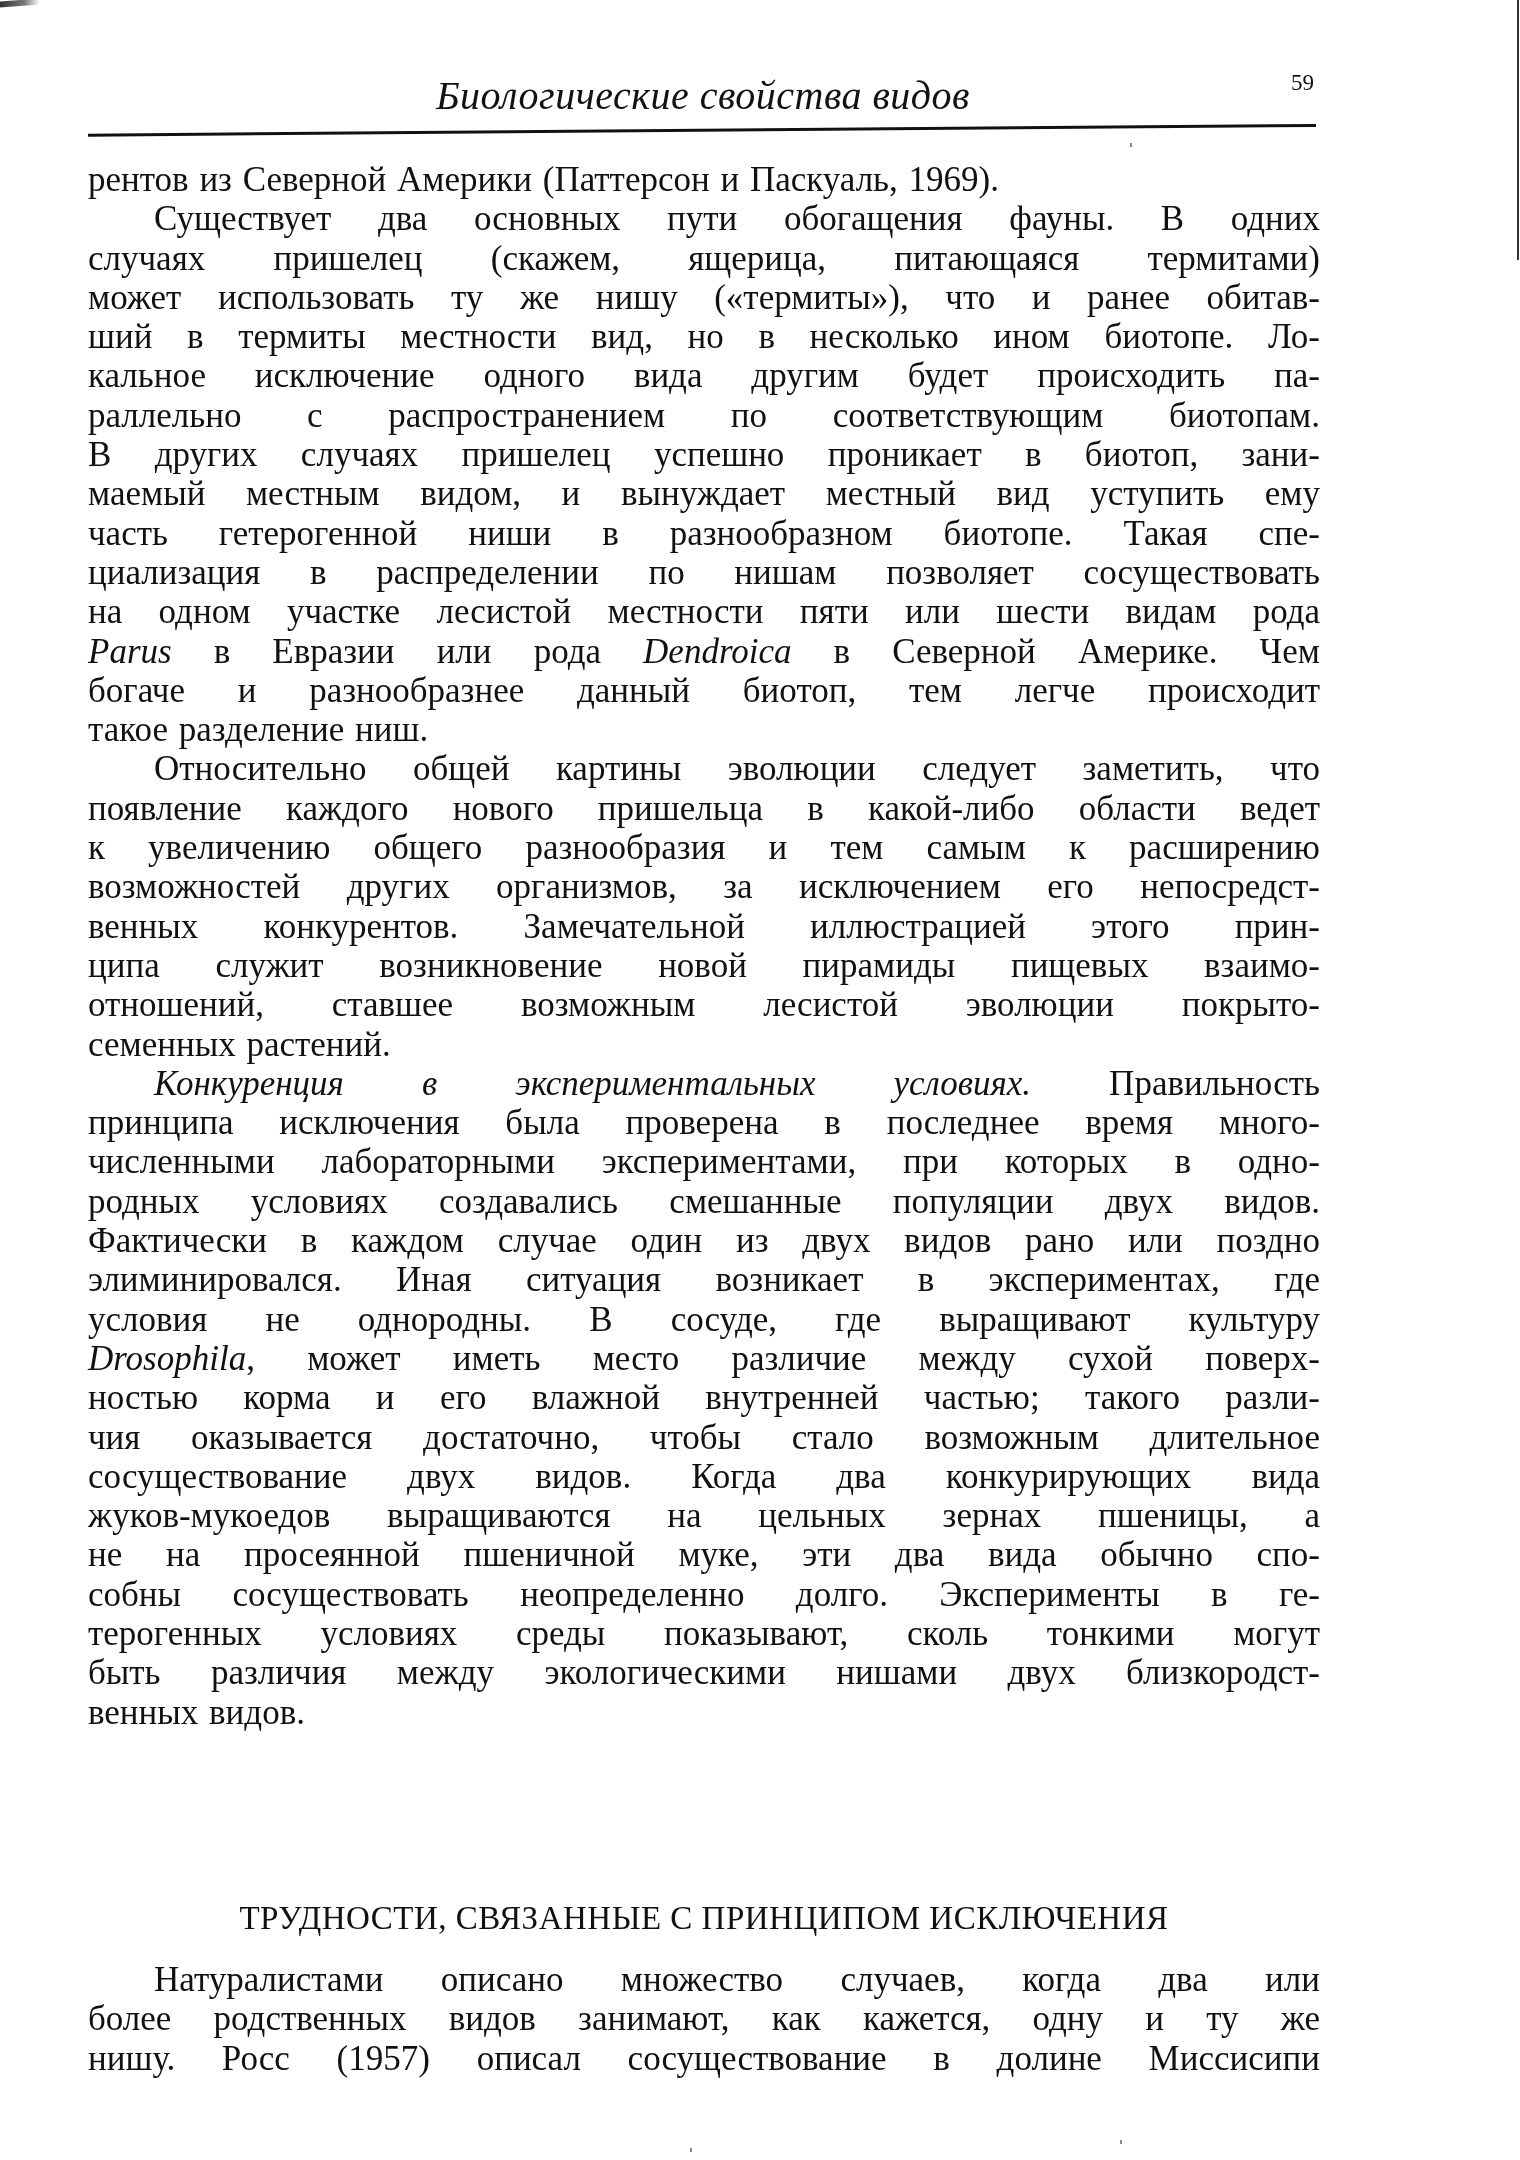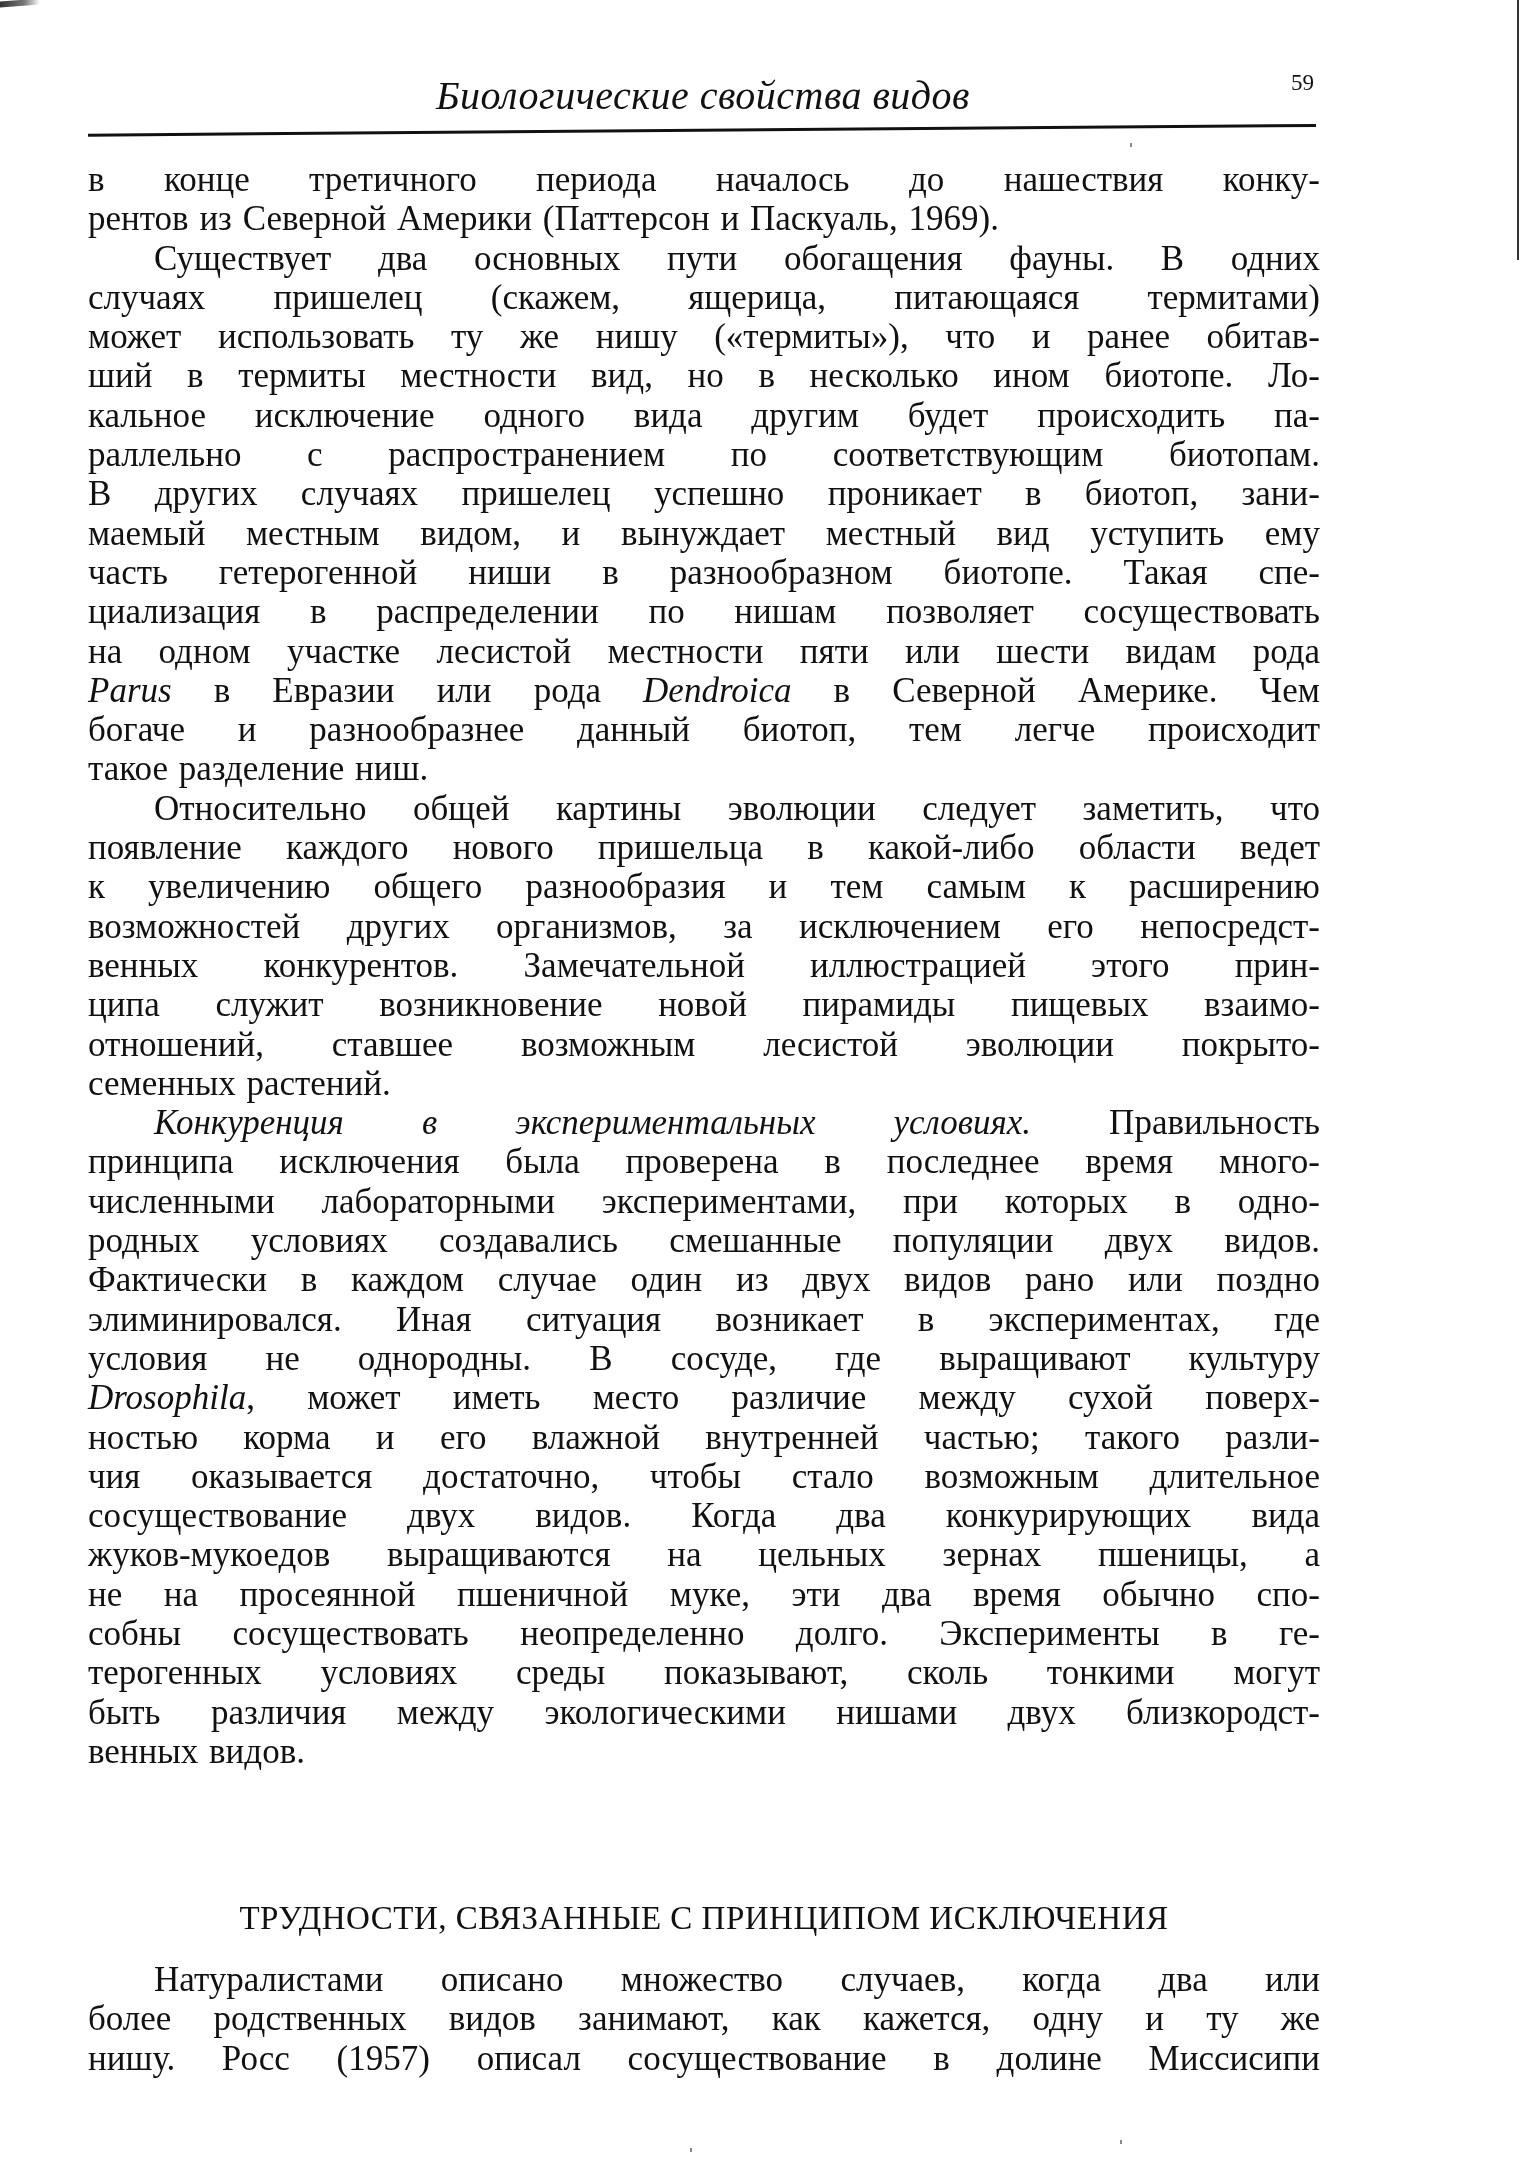--- a/index.html
+++ b/index.html
@@ -104,21 +104,20 @@
 <div class="corner-smudge"></div>
 <div class="right-edge-line"></div>
 
 <div class="running-header">
   <span class="running-title">Биологические свойства видов</span>
   <span class="page-number">59</span>
 </div>
 <div class="header-rule"></div>
 
 <div class="body-text" id="body-text">
-    <div class="line ">в конце третичного периода началось до нашествия конку-</div>
     <div class="line last">рентов из Северной Америки (Паттерсон и Паскуаль, 1969).</div>
     <div class="line indent">Существует два основных пути обогащения фауны. В одних</div>
     <div class="line ">случаях пришелец (скажем, ящерица, питающаяся термитами)</div>
     <div class="line ">может использовать ту же нишу («термиты»), что и ранее обитав-</div>
     <div class="line ">ший в термиты местности вид, но в несколько ином биотопе. Ло-</div>
     <div class="line ">кальное исключение одного вида другим будет происходить па-</div>
     <div class="line ">раллельно с распространением по соответствующим биотопам.</div>
     <div class="line ">В других случаях пришелец успешно проникает в биотоп, зани-</div>
     <div class="line ">маемый местным видом, и вынуждает местный вид уступить ему</div>
     <div class="line ">часть гетерогенной ниши в разнообразном биотопе. Такая спе-</div>
@@ -140,21 +139,21 @@
     <div class="line ">численными лабораторными экспериментами, при которых в одно-</div>
     <div class="line ">родных условиях создавались смешанные популяции двух видов.</div>
     <div class="line ">Фактически в каждом случае один из двух видов рано или поздно</div>
     <div class="line ">элиминировался. Иная ситуация возникает в экспериментах, где</div>
     <div class="line ">условия не однородны. В сосуде, где выращивают культуру</div>
     <div class="line "><i>Drosophila</i>, может иметь место различие между сухой поверх-</div>
     <div class="line ">ностью корма и его влажной внутренней частью; такого разли-</div>
     <div class="line ">чия оказывается достаточно, чтобы стало возможным длительное</div>
     <div class="line ">сосуществование двух видов. Когда два конкурирующих вида</div>
     <div class="line ">жуков-мукоедов выращиваются на цельных зернах пшеницы, а</div>
-    <div class="line ">не на просеянной пшеничной муке, эти два время обычно спо-</div>
+    <div class="line ">не на просеянной пшеничной муке, эти два вида обычно спо-</div>
     <div class="line ">собны сосуществовать неопределенно долго. Эксперименты в ге-</div>
     <div class="line ">терогенных условиях среды показывают, сколь тонкими могут</div>
     <div class="line ">быть различия между экологическими нишами двух близкородст-</div>
     <div class="line last">венных видов.</div>
   </div>
 
 <div class="section-heading">ТРУДНОСТИ, СВЯЗАННЫЕ С ПРИНЦИПОМ ИСКЛЮЧЕНИЯ</div>
 
 <div class="body-text-2" id="body-text-2">
     <div class="line indent">Натуралистами описано множество случаев, когда два или</div>

